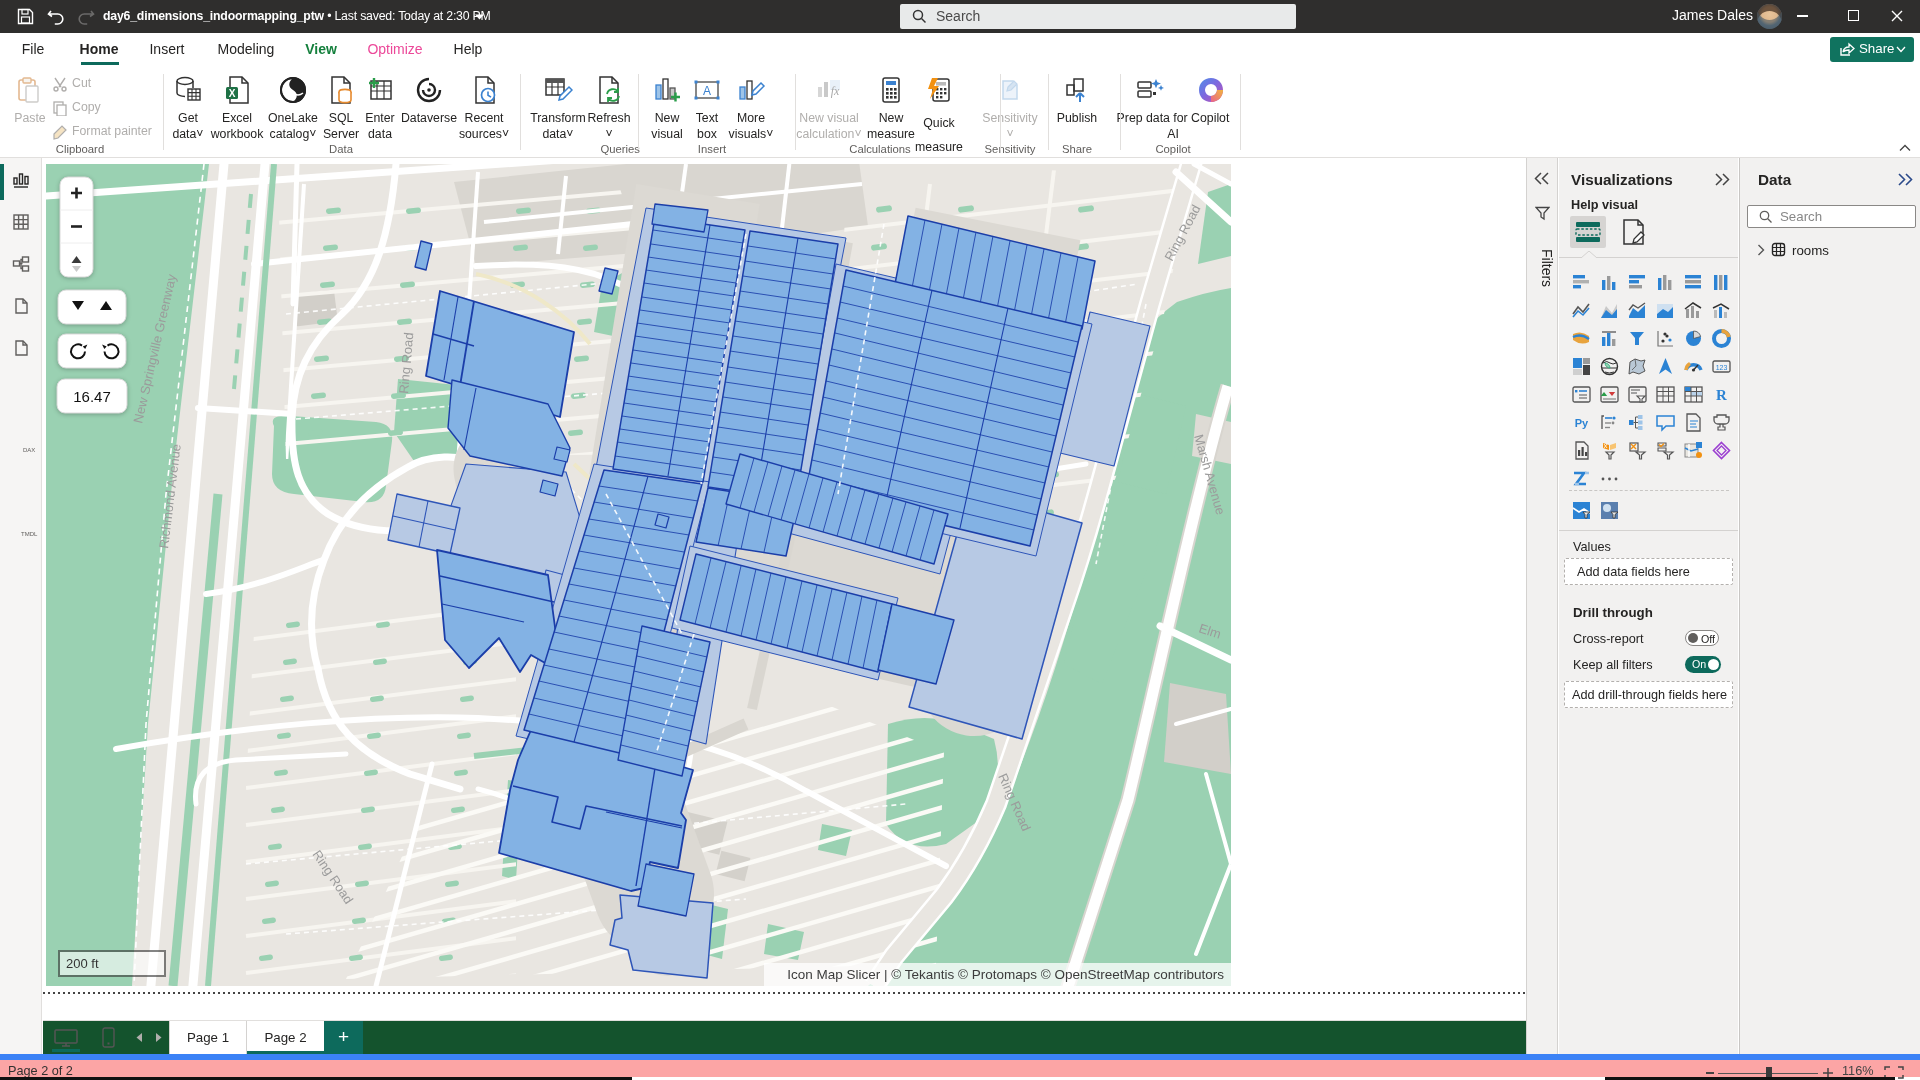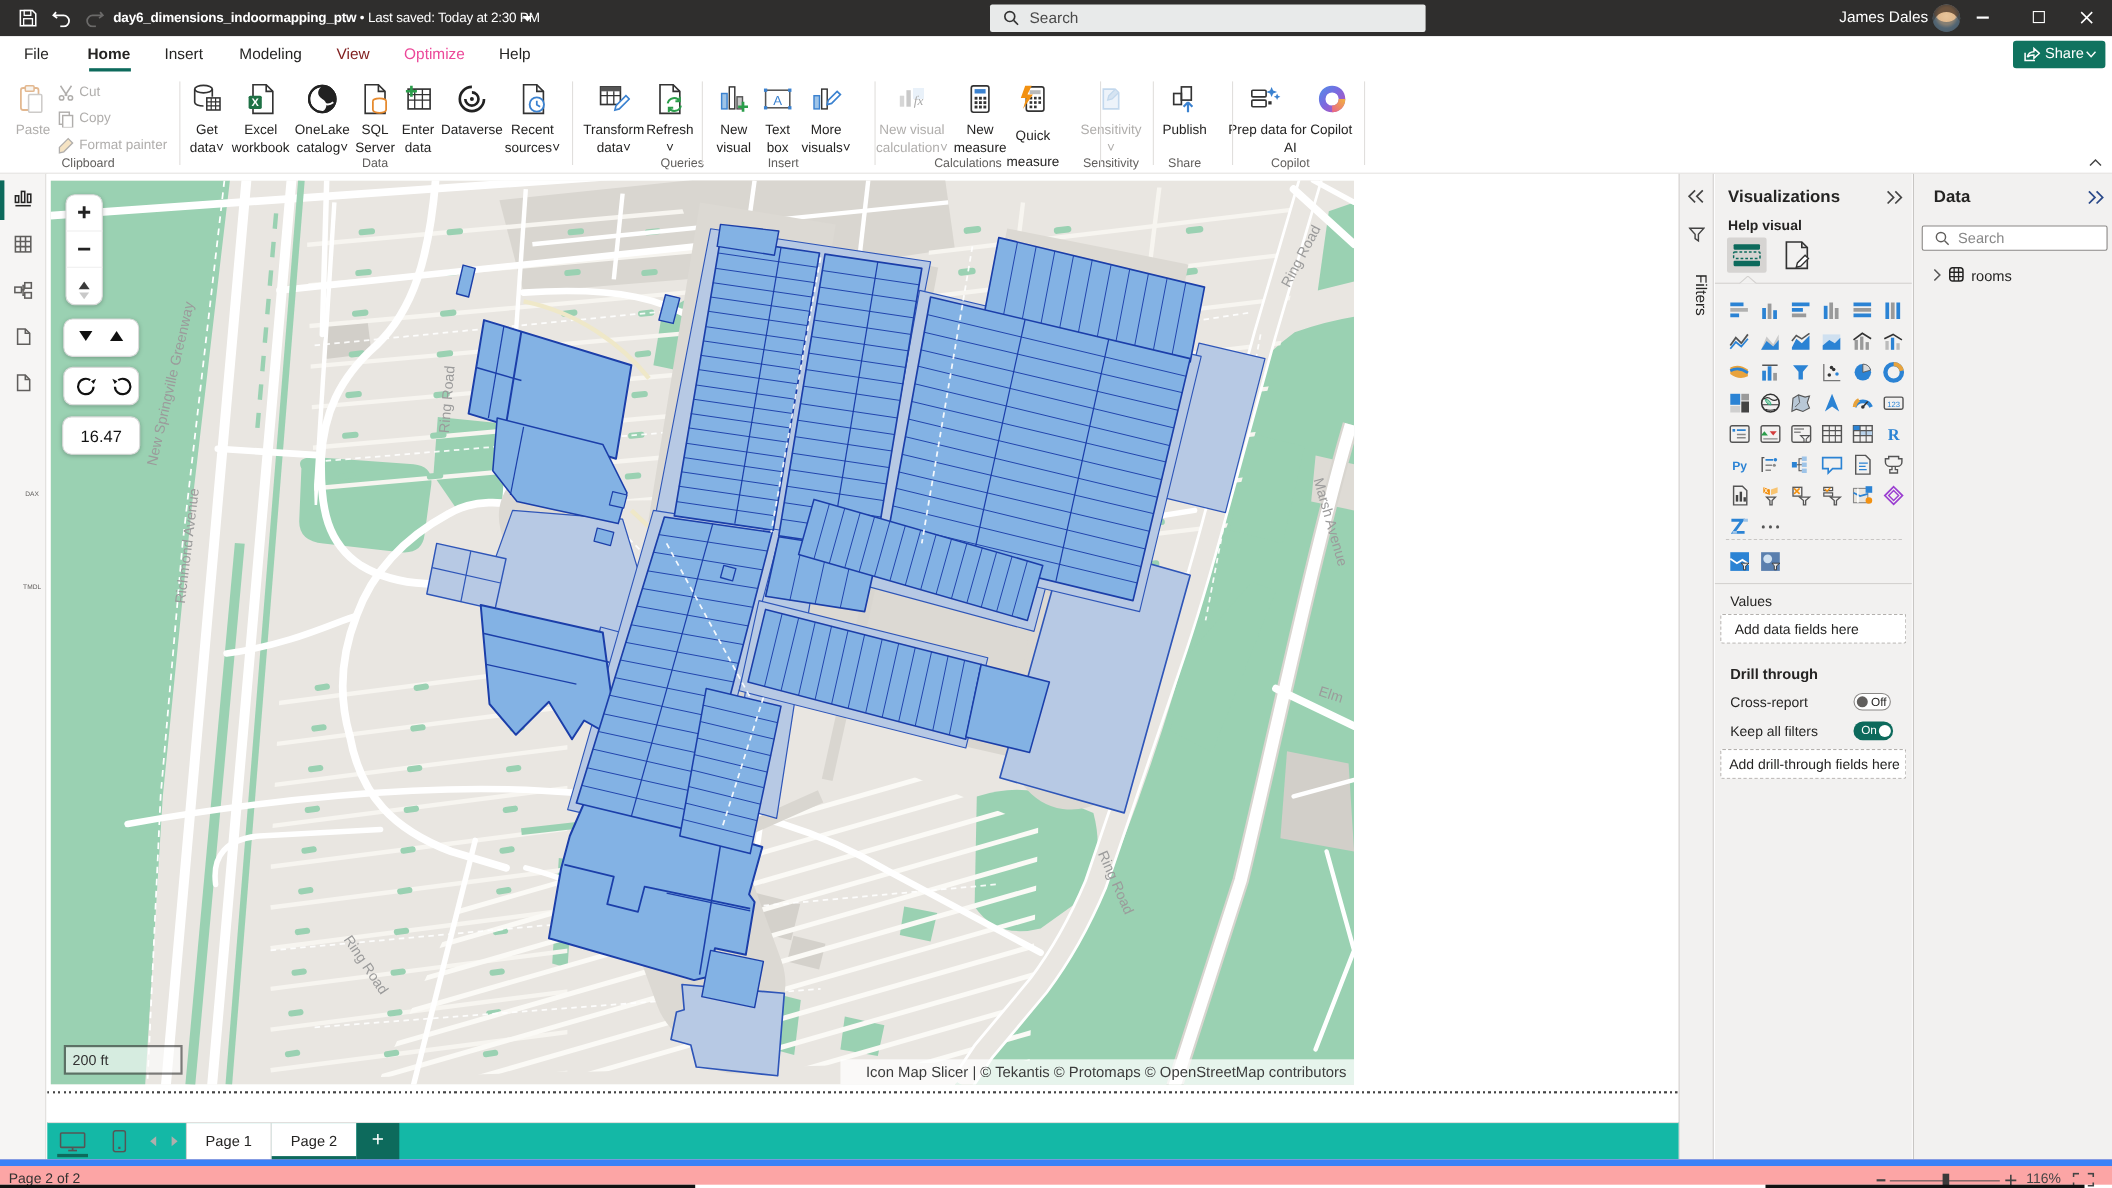--- a/index.html
+++ b/index.html
@@ -29,21 +29,21 @@
     <div class="abs" style="left:1848px;top:10px;width:11px;height:11px;border:1.4px solid #fff"></div>
     <svg class="abs" style="left:1891px;top:10px" width="12" height="12">
       <path d="M1 1 L11 11 M11 1 L1 11" stroke="#fff" stroke-width="1.4"></path>
     </svg>
   </div>
 <div class="abs" style="left:0;top:33px;width:1920px;height:33px;background:#fff">
     <div class="abs" style="left:-12px;top:8px;width:90px;text-align:center;font-size:14px;color:#252423;font-weight:400">File</div>
     <div class="abs" style="left:54px;top:8px;width:90px;text-align:center;font-size:14px;color:#252423;font-weight:600">Home</div>
     <div class="abs" style="left:122px;top:8px;width:90px;text-align:center;font-size:14px;color:#252423;font-weight:400">Insert</div>
     <div class="abs" style="left:201px;top:8px;width:90px;text-align:center;font-size:14px;color:#252423;font-weight:400">Modeling</div>
-    <div class="abs" style="left:276px;top:8px;width:90px;text-align:center;font-size:14px;color:#7f1d1d;font-weight:400">View</div>
+    <div class="abs" style="left:276px;top:8px;width:90px;text-align:center;font-size:14px;color:#15803d;font-weight:700">View</div>
     <div class="abs" style="left:350px;top:8px;width:90px;text-align:center;font-size:14px;color:#ec4899;font-weight:400">Optimize</div>
     <div class="abs" style="left:423px;top:8px;width:90px;text-align:center;font-size:14px;color:#252423;font-weight:400">Help</div>
     <div class="abs" style="left:81px;top:29px;width:38px;height:3px;background:#0d6a5c"></div>
     <div class="abs" style="left:1830px;top:4px;width:84px;height:25px;background:#10735f;border-radius:3px">
       <svg class="abs" style="left:9px;top:5px" width="16" height="15" viewBox="0 0 16 15">
         <path d="M2 6 v7 h9" fill="none" stroke="#fff" stroke-width="1.4"></path>
         <path d="M4 10 q1 -5 6 -5 v-3 l5 4.5 -5 4.5 v-3 q-4 0 -6 2" fill="none" stroke="#fff" stroke-width="1.3"></path>
       </svg>
       <div class="abs" style="left:29px;top:4px;font-size:13.3px;color:#fff">Share</div>
       <svg class="abs" style="left:66px;top:9px" width="10" height="7">
@@ -1029,21 +1029,21 @@
     </div>
     <svg class="abs" style="left:17px;top:86px" width="8" height="12">
       <path d="M1.5 1 L6.5 6 L1.5 11" fill="none" stroke="#555" stroke-width="1.4"></path>
     </svg>
     <svg class="abs" style="left:31px;top:84px" width="15" height="15" viewBox="0 0 15 15">
       <rect x="1.5" y="1.5" width="12" height="12" rx="2.5" fill="none" stroke="#252423" stroke-width="1.4"></rect>
       <path d="M1.5 5.5 h12 M1.5 9.5 h12 M5.5 1.5 v12 M9.5 1.5 v12" stroke="#252423" stroke-width="1.2"></path>
     </svg>
     <div class="abs" style="left:52px;top:85px;font-size:13.3px;color:#252423">rooms</div>
   </div>
-<div class="abs" style="left:43px;top:1020px;width:1483px;height:34px;background:#14b8a6;border-top:1px solid #e1dfdd">
+<div class="abs" style="left:43px;top:1020px;width:1483px;height:34px;background:#14532d;border-top:1px solid #e1dfdd">
     <svg class="abs" style="left:11px;top:8px" width="24" height="18" viewBox="0 0 24 18">
       <rect x="1" y="1" width="22" height="13" rx="1" fill="none" stroke="#555" stroke-width="1.5"></rect>
       <path d="M8 17 h8 M12 14 v3" stroke="#555" stroke-width="1.5"></path>
     </svg>
     <div class="abs" style="left:9px;top:28px;width:28px;height:3px;background:#0d6a5c"></div>
     <svg class="abs" style="left:59px;top:6px" width="13" height="21" viewBox="0 0 13 21">
       <rect x="1" y="1" width="11" height="19" rx="2" fill="none" stroke="#555" stroke-width="1.4"></rect>
       <rect x="5.5" y="15.5" width="2" height="2" fill="#555"></rect>
     </svg>
     <svg class="abs" style="left:92px;top:11px" width="8" height="11">

